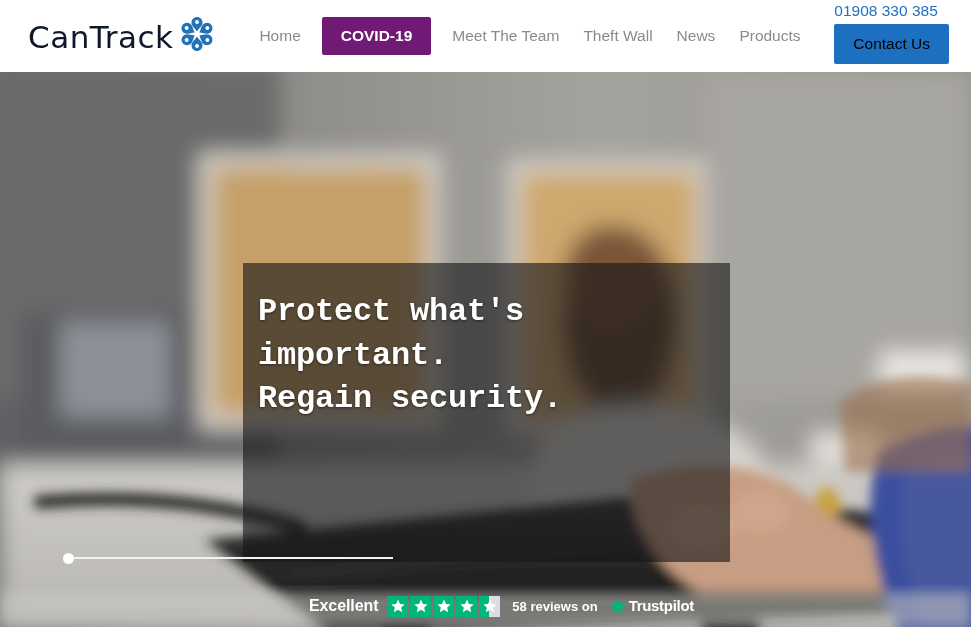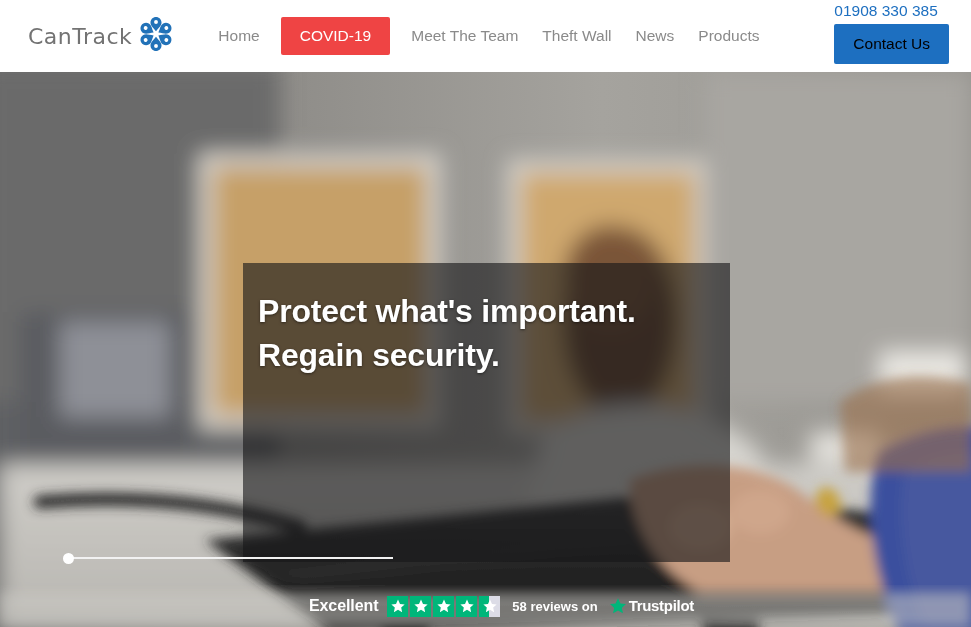--- a/index.html
+++ b/index.html
@@ -23,23 +23,23 @@
   }
 
   .brand {
     display: flex;
     align-items: center;
     margin-left: 28px;
     margin-top: 2px;
     text-decoration: none;
   }
   .brand-word {
-    font-size: 22px;
+    font-size: 31px;
     letter-spacing: 0.5px;
-    color: #737373;
+    color: #0f172a;
     font-family: "DejaVu Sans", sans-serif;
     font-weight: 400;
     transform: scaleY(1.0);
     line-height: 1;
     white-space: nowrap;
   }
   .brand-mark {
     width: 46px;
     height: 46px;
     margin-left: 1px;
@@ -57,23 +57,23 @@
   .nav-link {
     color: #8a8a8a;
     font-size: 15.5px;
     text-decoration: none;
     padding: 0 12px;
     white-space: nowrap;
     line-height: 1;
     cursor: pointer;
   }
   .nav-link.active {
-    background: #ef4444;
+    background: #701a75;
     color: #ffffff;
-    font-weight: normal;
+    font-weight: bold;
     padding: 11px 19px;
     border-radius: 2px;
     margin: 0 9px;
     font-size: 15.5px;
   }
 
   .header-right {
     position: absolute;
     right: 22px;
     top: 0;
@@ -122,20 +122,21 @@
   .hero-photo svg { display: block; width: 100%; height: 100%; }
 
   .hero-overlay-card {
     position: absolute;
     left: 243px;
     top: 191px;
     width: 487px;
     height: 299px;
     background: rgba(22, 22, 24, 0.62);
     padding: 27px 30px 0 15px;
+    font-family: Liberation Mono, monospace;
   }
   .hero-title {
     color: #ffffff;
     font-size: 32px;
     font-weight: bold;
     line-height: 1.36;
     letter-spacing: -0.2px;
     text-shadow: 0 1px 3px rgba(0,0,0,0.5);
   }
   .hero-body {

